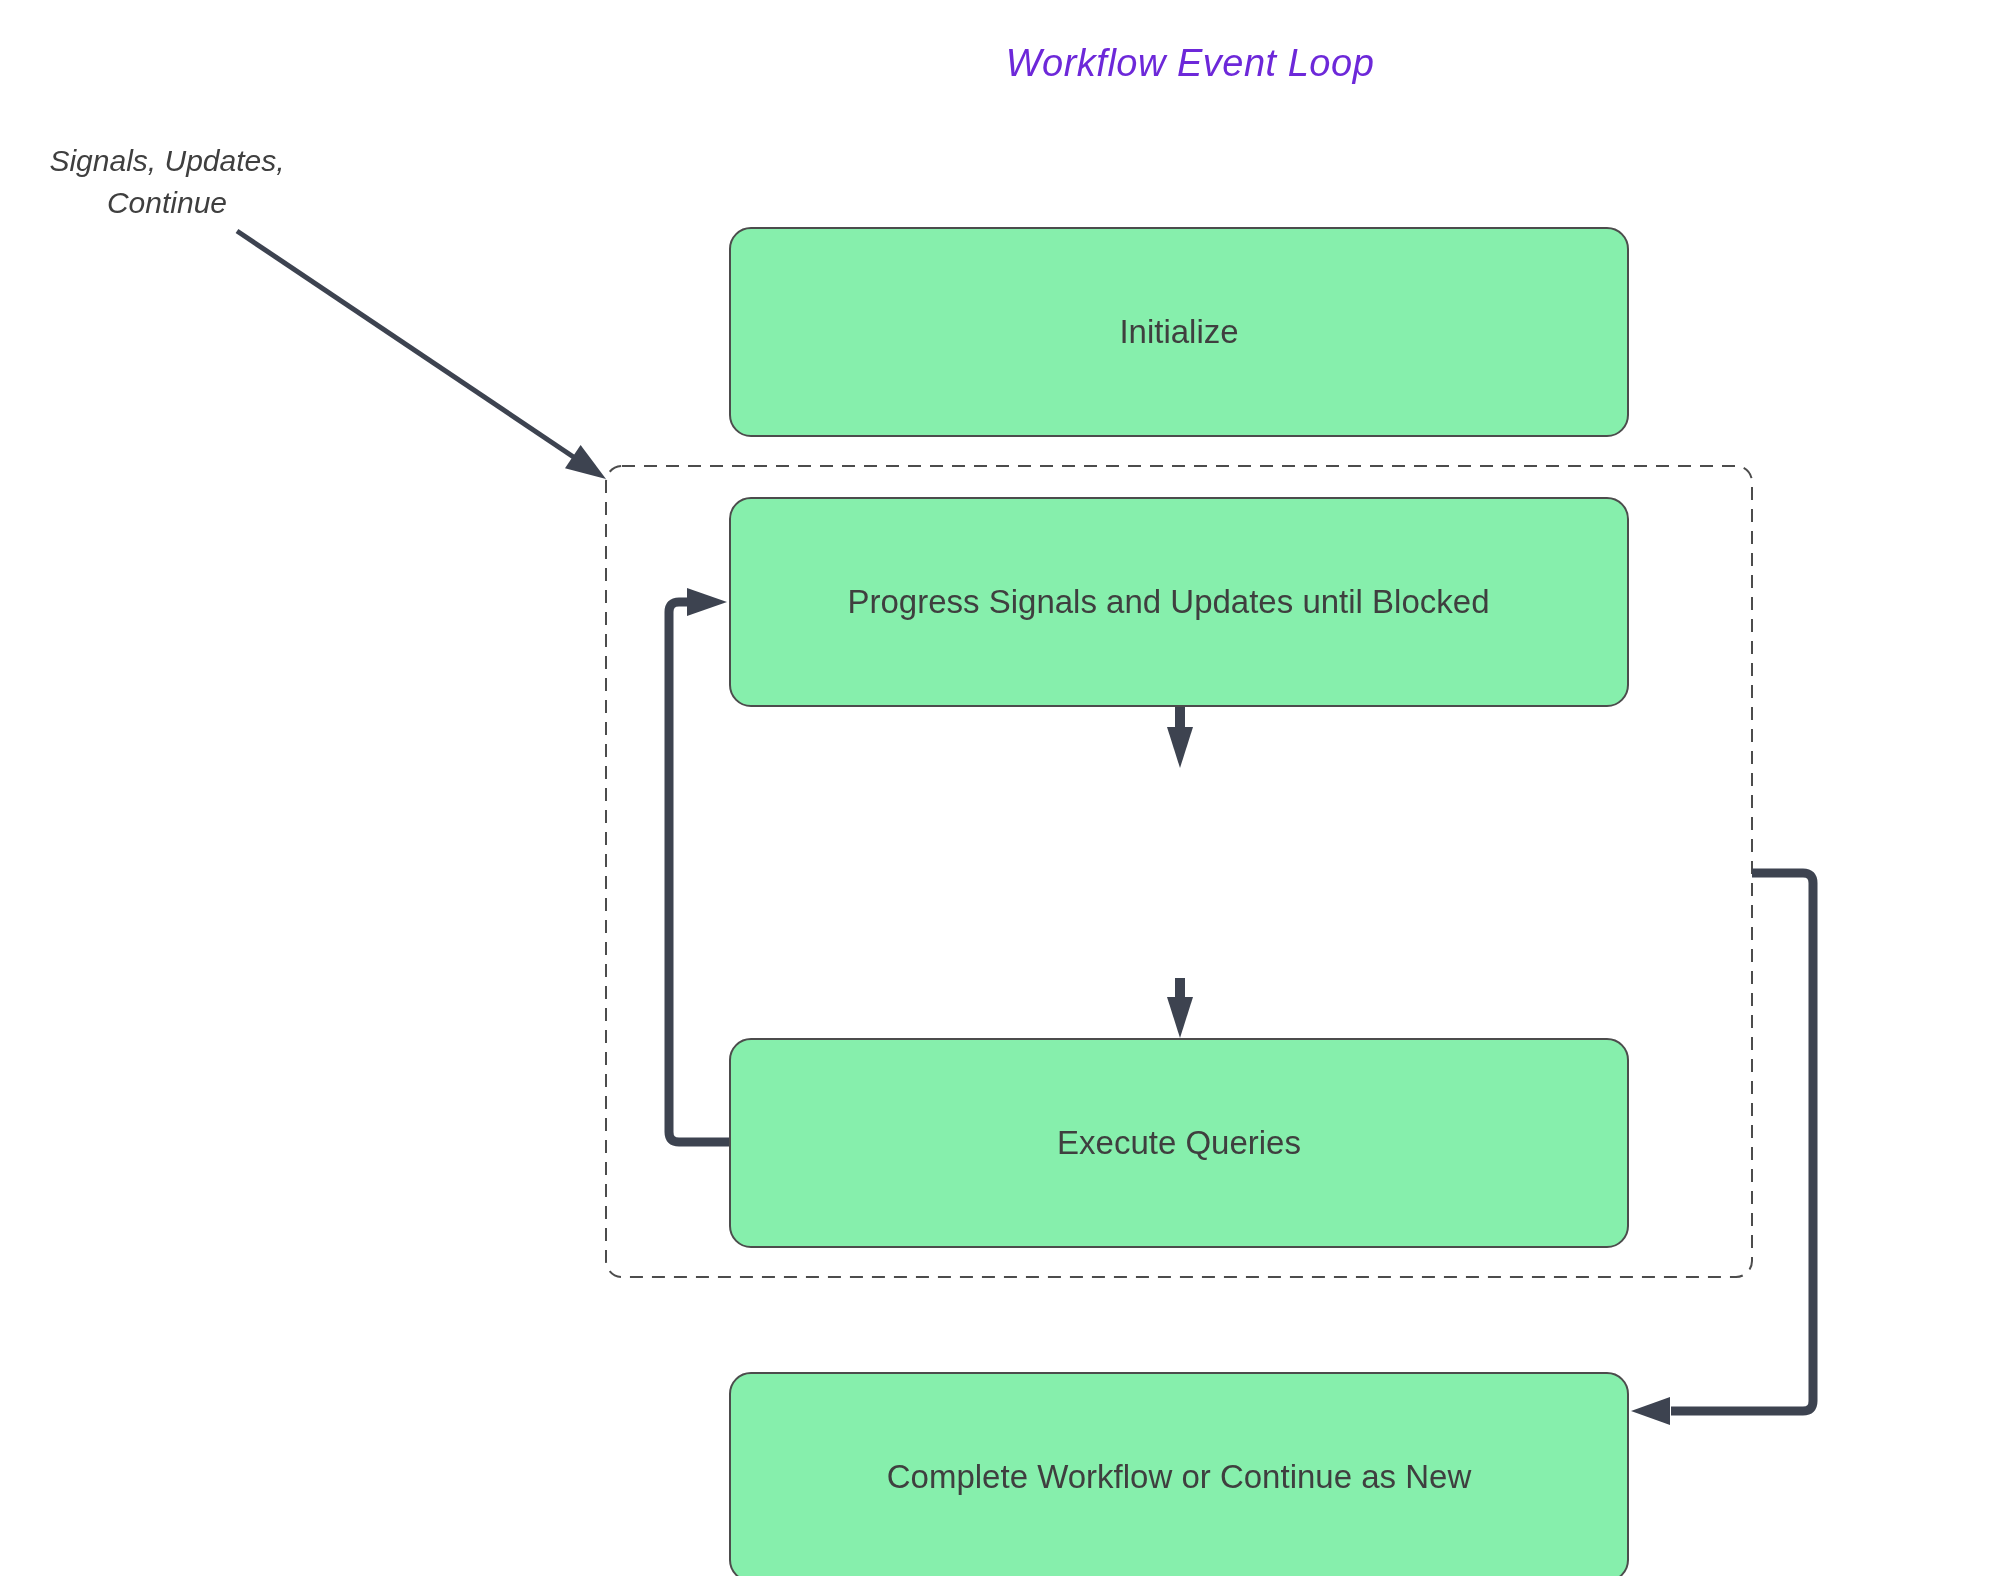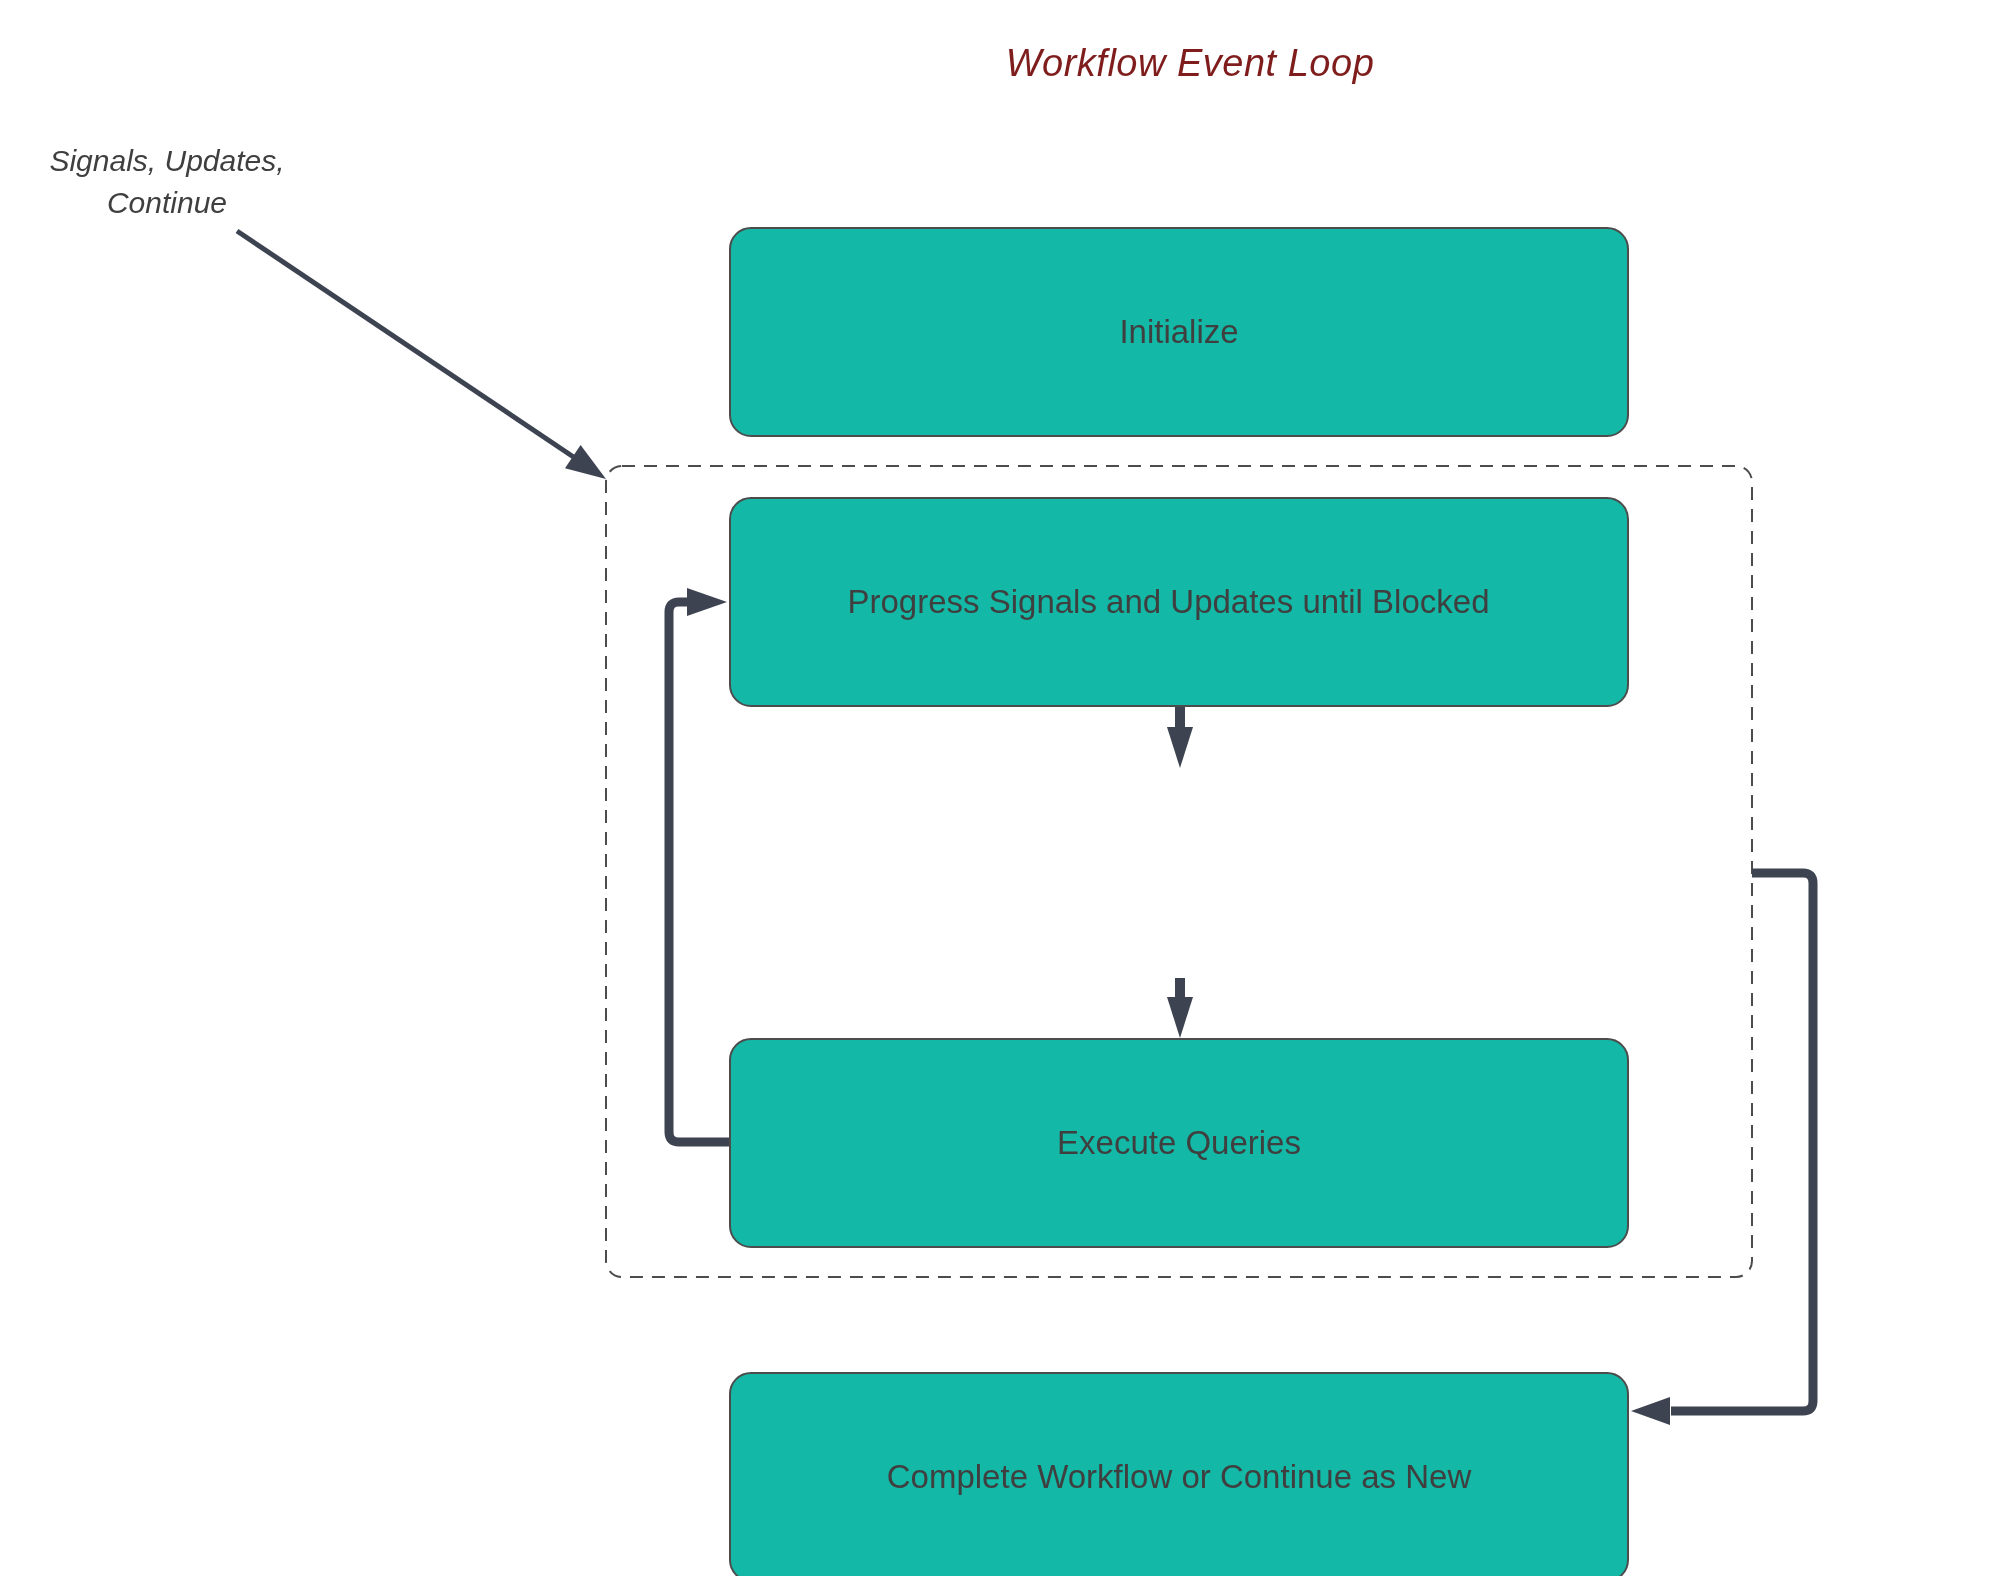--- a/index.html
+++ b/index.html
@@ -28,42 +28,42 @@
   }
 
   .diagram-title {
     position: absolute;
     left: 790px;
     top: 42px;
     width: 800px;
     text-align: center;
     font-size: 38px;
     font-style: italic;
-    color: #7f1d1d;
+    color: #6d28d9;
     letter-spacing: 0.5px;
   }
 
   .external-label {
     position: absolute;
     left: 20px;
     top: 140px;
     width: 294px;
     text-align: center;
     font-size: 30px;
     line-height: 42px;
     color: var(--text);
     font-style: italic;
   }
 
   .node {
     position: absolute;
     left: 729px;
     width: 900px;
     height: 210px;
-    background: #14b8a6;
+    background: #86efac;
     border: 2px solid var(--box-border);
     border-radius: 22px;
     display: flex;
     align-items: center;
     justify-content: center;
     text-align: center;
     font-size: 33px;
     color: var(--text);
     padding: 0 40px;
   }

